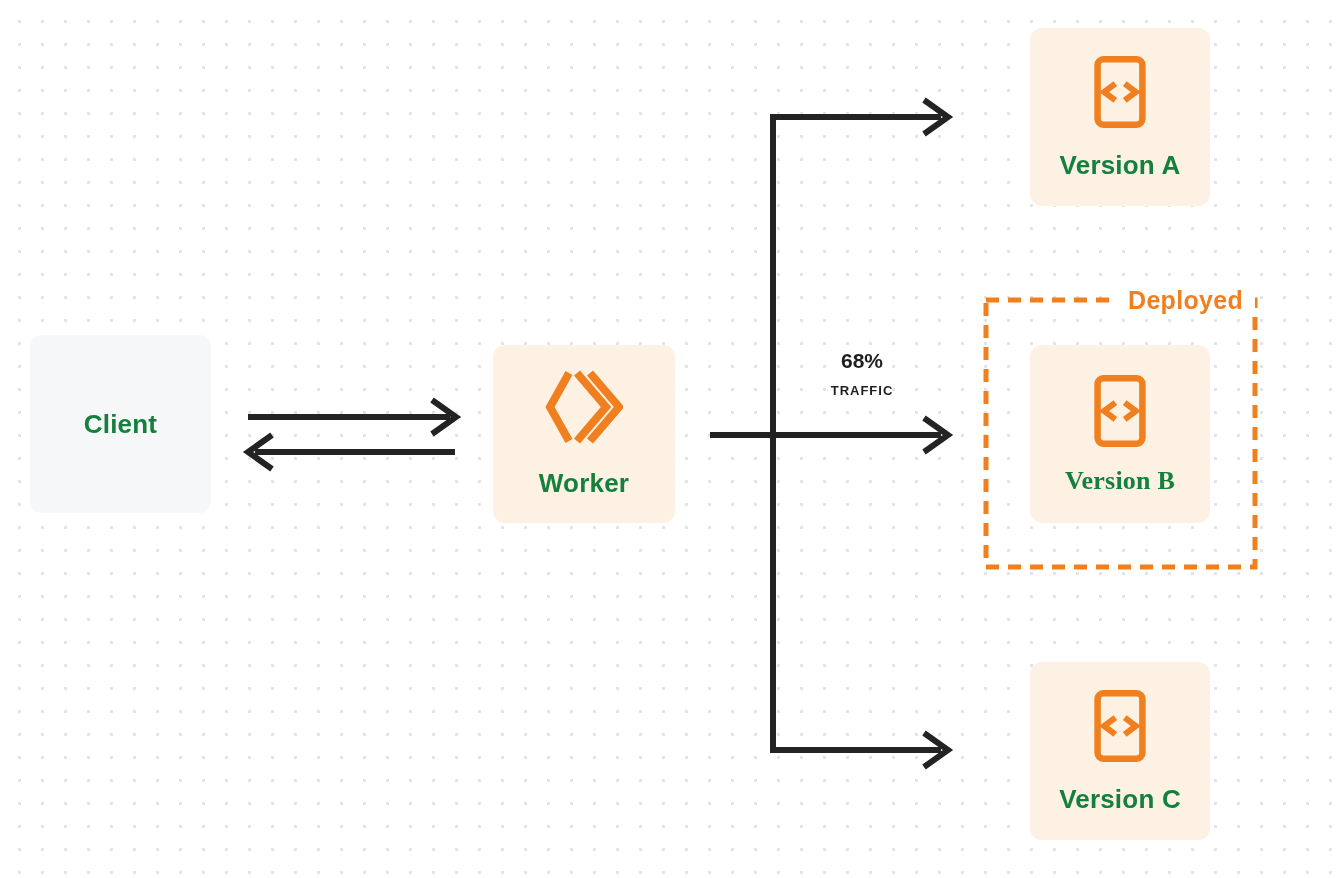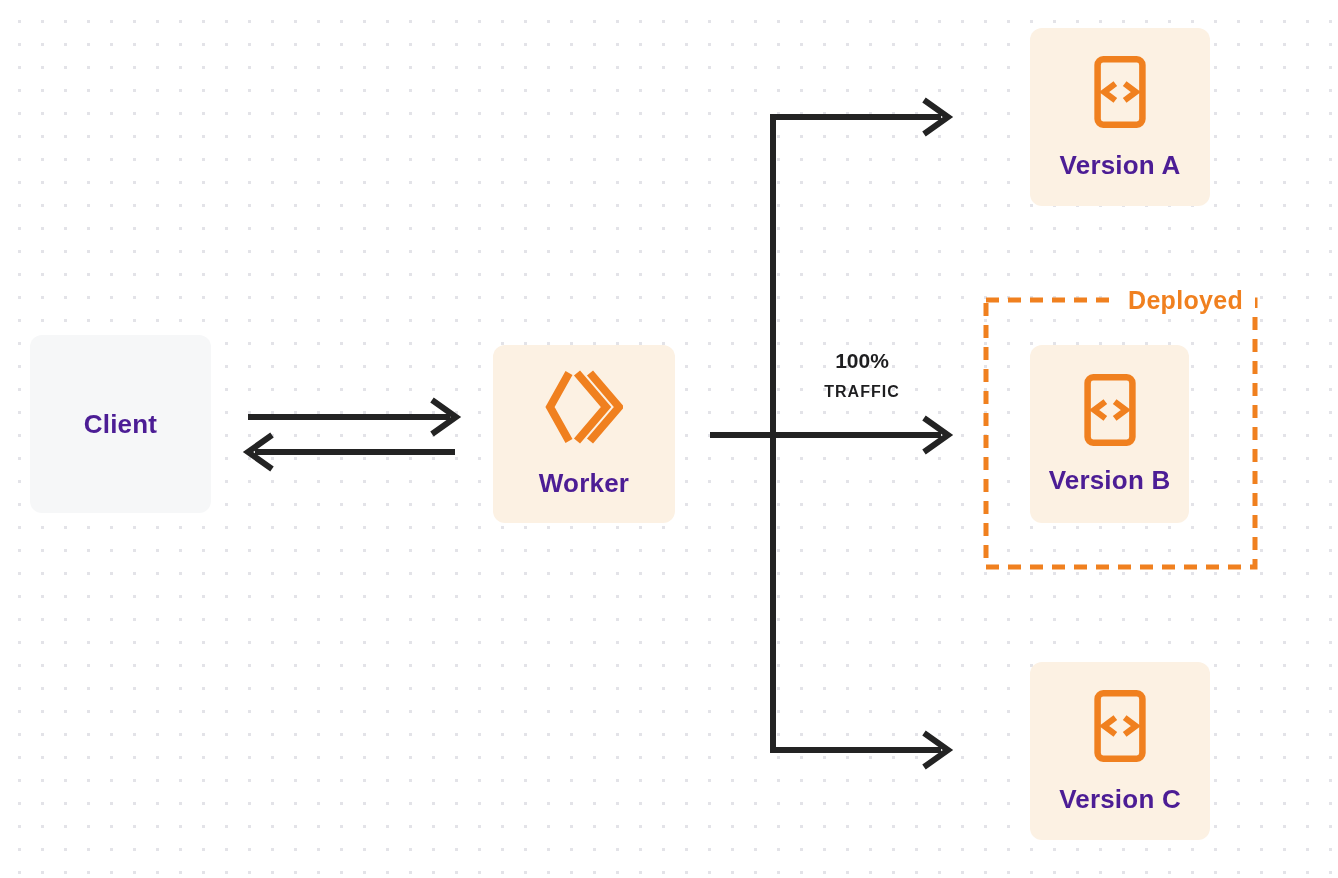--- a/index.html
+++ b/index.html
@@ -33,31 +33,31 @@
     border-radius: 12px;
     display: flex;
     flex-direction: column;
     align-items: center;
     justify-content: center;
     box-sizing: border-box;
   }
   .node-label {
     font-size: 26px;
     font-weight: 700;
-    color: #4c1d95;
+    color: #15803d;
     letter-spacing: 0.2px;
     white-space: nowrap;
   }
   .node-gray { background: #f6f7f8; }
   .node-cream { background: #fcf1e3; }
 
   .client-node  { left: 30px;  top: 335px; width: 181px; height: 178px; }
   .worker-node  { left: 493px; top: 345px; width: 182px; height: 178px; gap: 24px; }
   .version-a    { left: 1030px; top: 28px;  width: 180px; height: 178px; gap: 20px; }
-  .version-b    { left: 1030px; top: 345px; width: 159px; height: 178px; gap: 17px; }
+  .version-b    { left: 1030px; top: 345px; width: 180px; height: 178px; gap: 17px; font-family: Liberation Serif, serif; }
   .version-c    { left: 1030px; top: 662px; width: 180px; height: 178px; gap: 20px; }
 
   .icon-wrap {
     display: flex;
     align-items: center;
     justify-content: center;
   }
 
   .deployed-label {
     position: absolute;
@@ -87,21 +87,21 @@
     pointer-events: none;
   }
   .traffic-line1 {
     display: block;
     font-size: 21px;
     font-weight: 700;
     margin-bottom: 10px;
   }
   .traffic-line2 {
     display: block;
-    font-size: 16px;
+    font-size: 13px;
     font-weight: 700;
     letter-spacing: 1px;
   }
 </style>
 </head>
 <body>
 
 <div class="canvas">
 
   <svg class="overlay" width="1338" height="878" viewBox="0 0 1338 878">
@@ -182,17 +182,17 @@
       </svg>
     </span>
     <span class="node-label">Version C</span>
   </div>
 
   <div class="deployed-label">
     <span>Deployed</span>
   </div>
 
   <div class="traffic-label">
-    <span class="traffic-line1">100%</span>
+    <span class="traffic-line1">68%</span>
     <span class="traffic-line2">TRAFFIC</span>
   </div>
 
 </div>
 
 </body></html>

